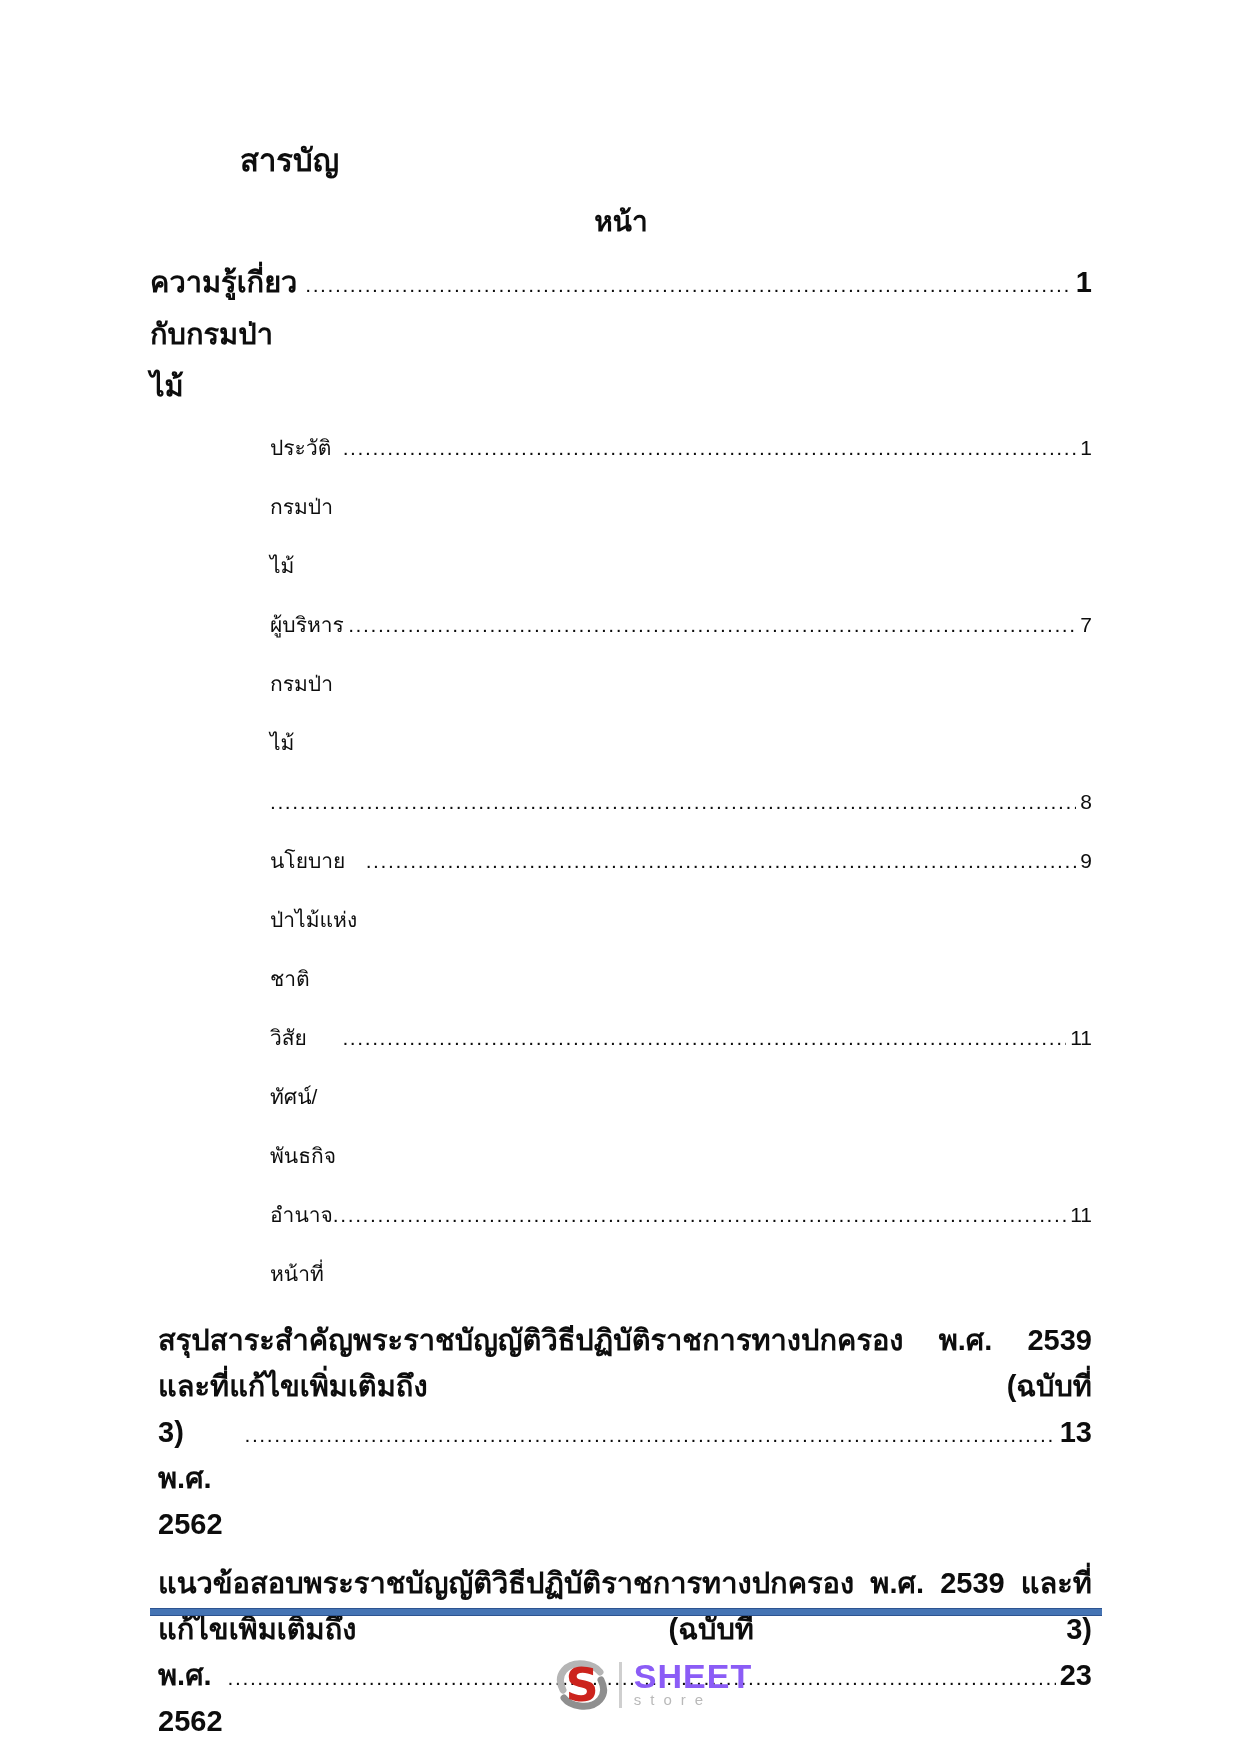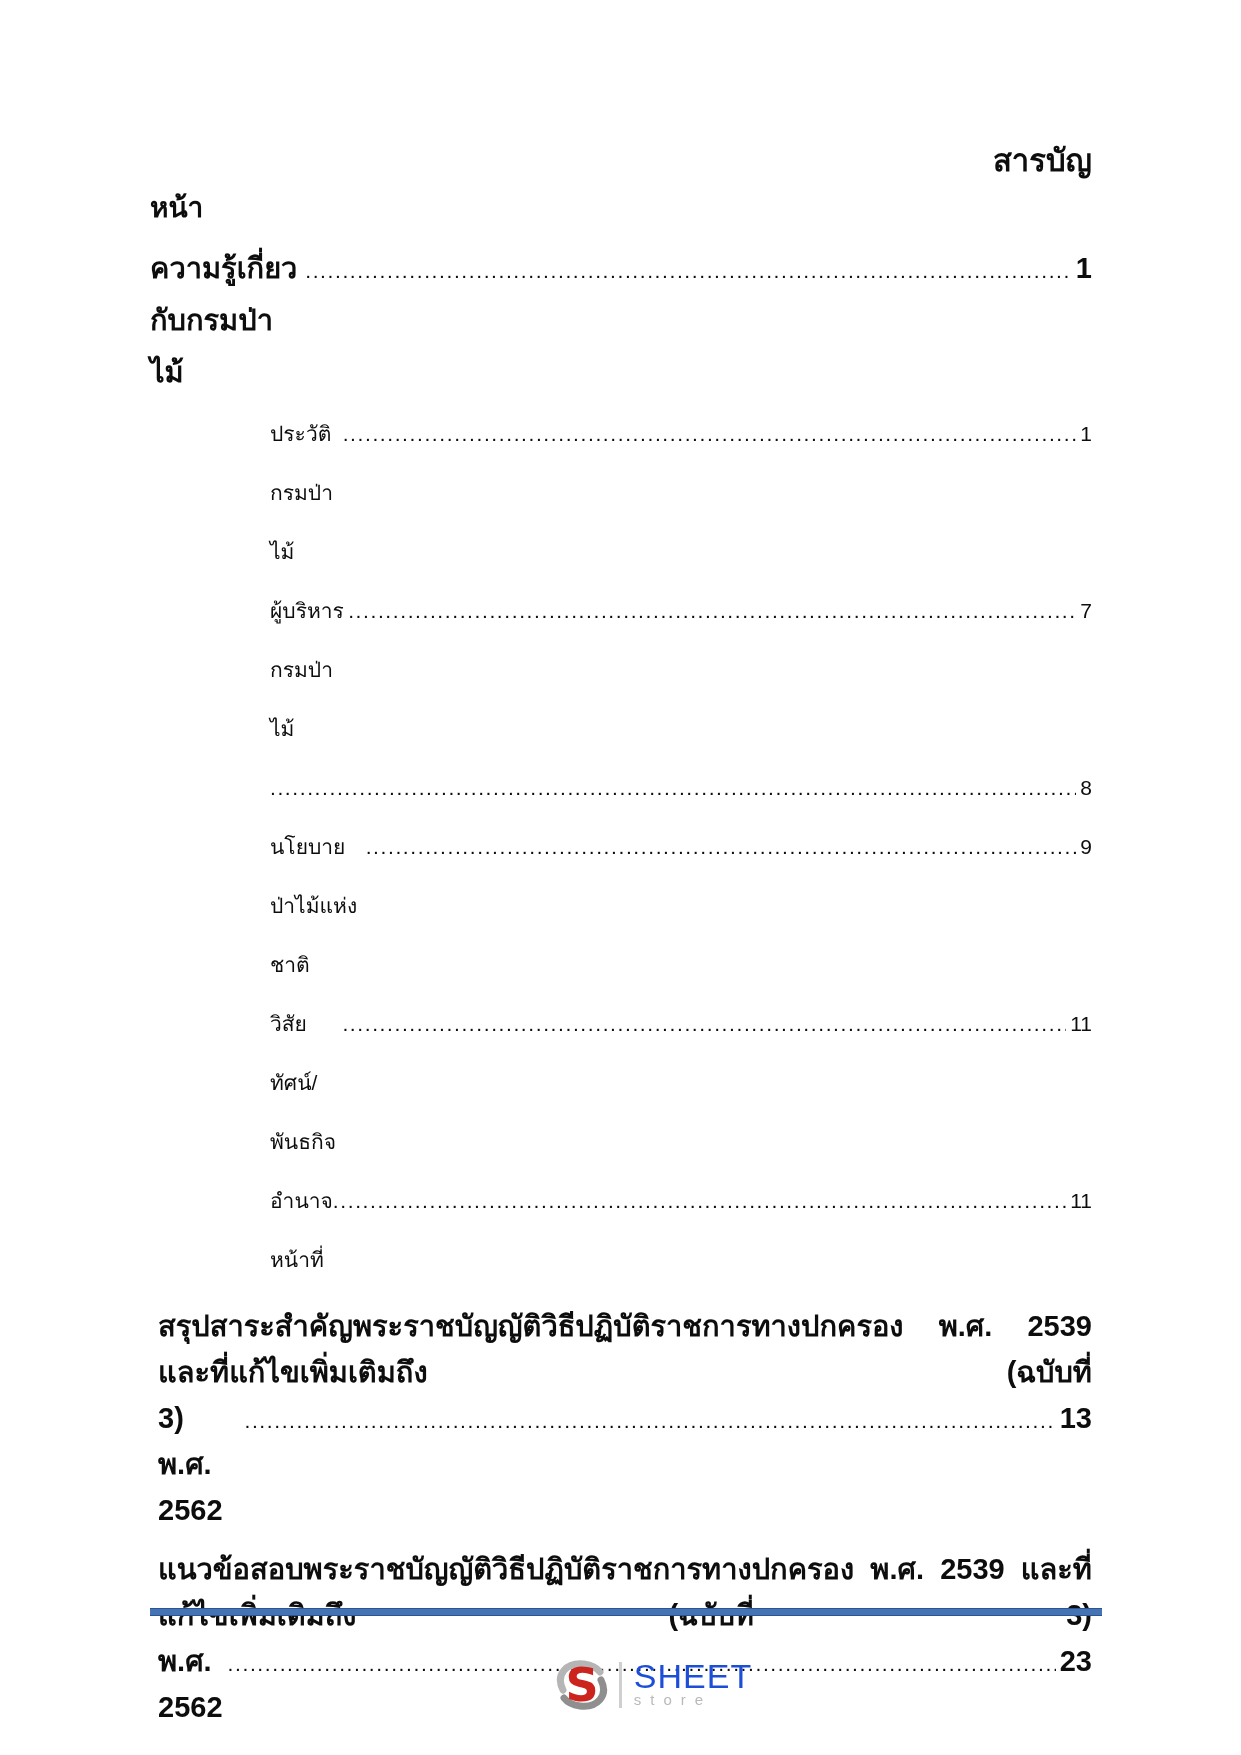--- a/index.html
+++ b/index.html
@@ -3,27 +3,27 @@
 <meta charset="utf-8">
 <style>
   html,body { margin:0; padding:0; background:#ffffff; }
   body { font-family: "Liberation Sans", "DejaVu Sans", sans-serif; color:#0d0d0d; }
   .page { position:relative; width:1241px; height:1755px; background:#ffffff; overflow:hidden; }
 
   .content { position:absolute; left:150px; top:0; width:942px; }
 
   .doc-title {
     margin-top:138px;
-    text-align:right;
+    text-align:left;
     padding-left:90px;          
     font-size:31px; font-weight:bold; line-height:46px;
   }
   .page-col-label {
-    margin-top:4px;
-    text-align:left;
+    margin-top:18px;
+    text-align:center;
     font-size:28px; font-weight:bold; line-height:40px;
   }
 
   .row { display:flex; align-items:baseline; }
   .dots {
     flex:1 1 auto; overflow:hidden; white-space:nowrap;
     min-width:20px; font-weight:normal;
   }
   .dots::after {
     content:"..........................................................................................................................................................................................................";
@@ -47,21 +47,21 @@
     box-sizing:border-box;
   }
   .footer-logo {
     position:absolute; top:1658px; left:0; width:1241px;
     display:flex; justify-content:center;
   }
   .logo-inner { display:flex; align-items:center; transform:translateX(32px); }
   .logo-mark { width:58px; height:54px; }
   .logo-sep { width:3px; height:46px; background:#cfcfcf; margin:0 12px 0 8px; }
   .logo-text { display:flex; flex-direction:column; }
-  .logo-name { font-size:34px; font-weight:normal; color:#1d4ed8; letter-spacing:1px; line-height:30px; }
+  .logo-name { font-size:34px; font-weight:bold; color:#8b5cf6; letter-spacing:1px; line-height:30px; }
   .logo-sub  { font-size:15px; color:#b9b9b9; letter-spacing:9px; line-height:18px; margin-top:0; }
 </style>
 </head>
 <body>
 
 <div class="page">
   <div class="content">
 
     <div class="doc-title">สารบัญ</div>
     <div class="page-col-label">หน้า</div>

